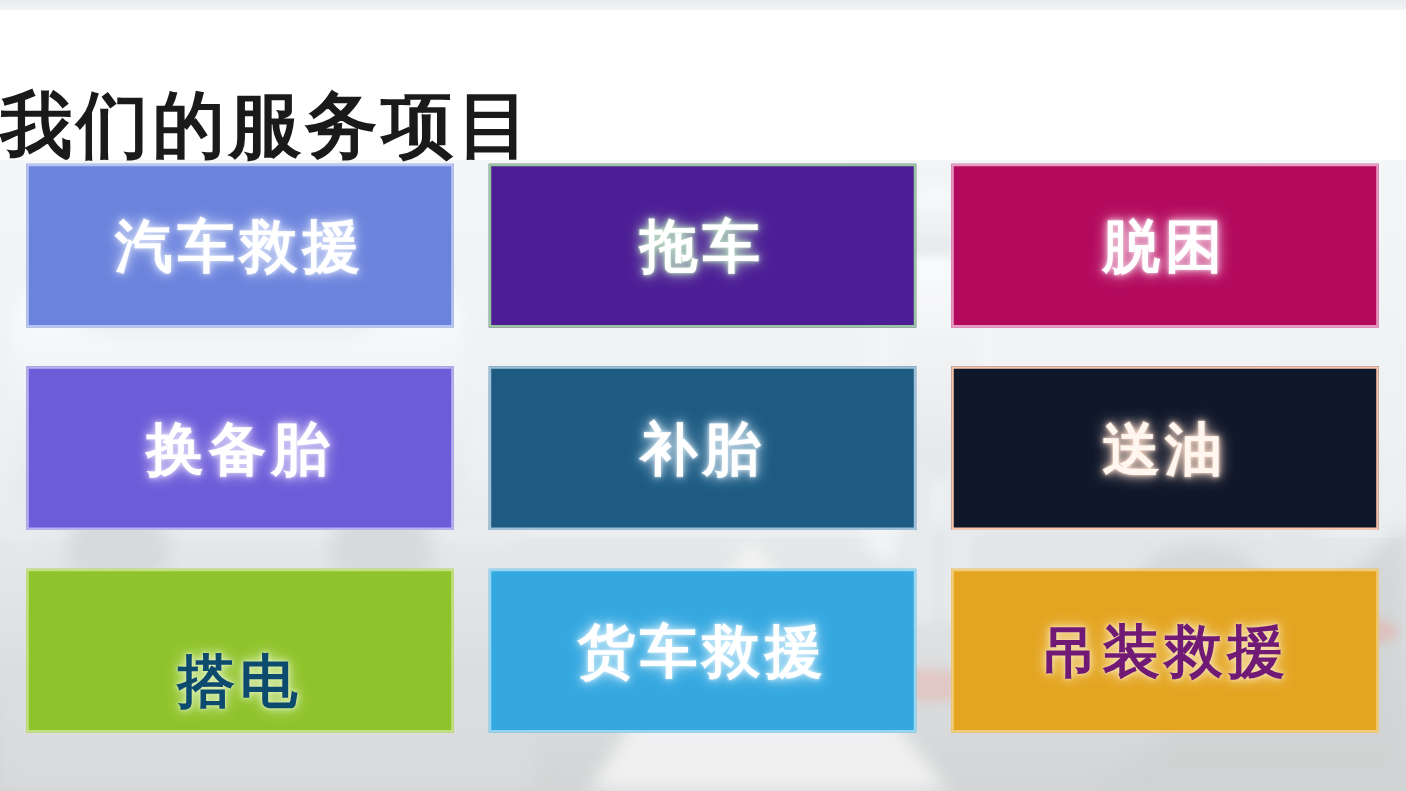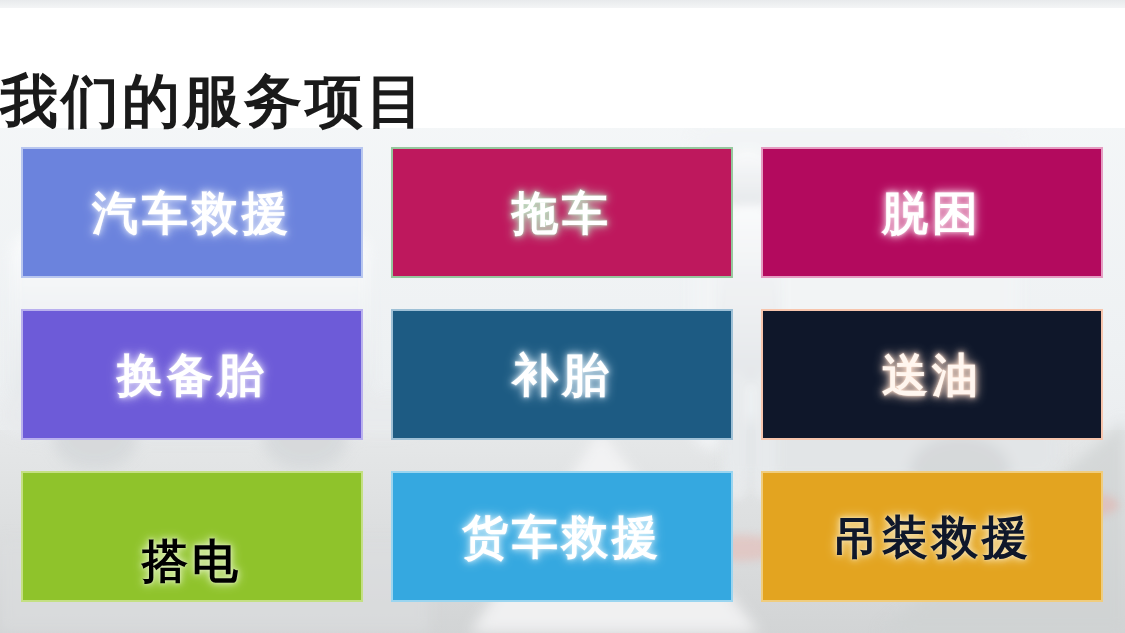--- a/index.html
+++ b/index.html
@@ -74,21 +74,21 @@
     font-weight: bold;
     color: #1a1a1a;
     letter-spacing: 3px;
     white-space: nowrap;
   }
 
   
   #tile-grid {
     position: absolute;
     left: 21px;
-    top: 147px;
+    top: 131px;
     width: 1083px;
     height: 455px;
     display: grid;
     grid-template-columns: repeat(3, 342px);
     grid-template-rows: repeat(3, 131px);
     column-gap: 28px;
     row-gap: 31px;
     z-index: 6;
   }
 
@@ -185,46 +185,46 @@
   <div id="top-strip"></div>
 
   <h1 id="page-title">我们的服务项目</h1>
 
   <div id="tile-grid">
 
     <div class="tile" style="background: rgb(107, 131, 221); border: 2px solid rgb(184, 198, 239);">
       <span class="tile-label" style="color: rgb(255, 255, 255); text-shadow: rgb(207, 217, 246) 0px 0px 6px, rgb(207, 217, 246) 0px 0px 12px, rgb(207, 217, 246) 0px 0px 2px;">汽车救援</span>
     </div>
 
-    <div class="tile" style="background: #be185d; border: 2px solid rgb(150, 199, 157); text-align: center;">
+    <div class="tile" style="background: #4c1d95; border: 2px solid rgb(150, 199, 157); text-align: center;">
       <span class="tile-label" style="color: rgb(255, 255, 255); text-shadow: rgb(189, 226, 195) 0px 0px 6px, rgb(189, 226, 195) 0px 0px 12px, rgb(189, 226, 195) 0px 0px 2px;">拖车</span>
     </div>
 
     <div class="tile" style="background: rgb(179, 10, 94); border: 2px solid rgb(229, 156, 194);">
       <span class="tile-label" style="color: rgb(255, 255, 255); text-shadow: rgb(242, 200, 221) 0px 0px 6px, rgb(242, 200, 221) 0px 0px 12px, rgb(242, 200, 221) 0px 0px 2px; text-align: right;">脱困</span>
     </div>
 
     <div class="tile" style="background: rgb(109, 91, 216); border: 2px solid rgb(185, 176, 238);">
       <span class="tile-label" style="color: rgb(255, 255, 255); text-shadow: rgb(213, 207, 246) 0px 0px 6px, rgb(213, 207, 246) 0px 0px 12px, rgb(213, 207, 246) 0px 0px 2px;">换备胎</span>
     </div>
 
     <div class="tile" style="background: rgb(29, 91, 131); border: 2px solid rgb(158, 192, 214);">
       <span class="tile-label" style="color: rgb(255, 255, 255); text-shadow: rgb(198, 220, 234) 0px 0px 6px, rgb(198, 220, 234) 0px 0px 12px, rgb(198, 220, 234) 0px 0px 2px;">补胎</span>
     </div>
 
     <div class="tile" style="background: #0f172a; border: 2px solid rgb(247, 197, 173);">
       <span class="tile-label" style="color: rgb(255, 246, 239); text-shadow: rgb(251, 220, 202) 0px 0px 6px, rgb(251, 220, 202) 0px 0px 12px, rgb(251, 220, 202) 0px 0px 2px;">送油</span>
     </div>
 
     <div class="tile" style="background: rgb(143, 195, 43); border: 2px solid rgb(196, 224, 131);">
-      <span class="tile-label" style="color: #000000; text-shadow: rgb(220, 239, 180) 0px 0px 6px, rgb(220, 239, 180) 0px 0px 12px, rgb(220, 239, 180) 0px 0px 2px; margin-top: 48px;">搭电</span>
+      <span class="tile-label" style="color: #0c4a6e; text-shadow: rgb(220, 239, 180) 0px 0px 6px, rgb(220, 239, 180) 0px 0px 12px, rgb(220, 239, 180) 0px 0px 2px; margin-top: 48px;">搭电</span>
     </div>
 
     <div class="tile" style="background: rgb(53, 168, 224); border: 2px solid rgb(154, 213, 240);">
       <span class="tile-label" style="color: rgb(255, 255, 255); text-shadow: rgb(197, 232, 248) 0px 0px 6px, rgb(197, 232, 248) 0px 0px 12px, rgb(197, 232, 248) 0px 0px 2px;">货车救援</span>
     </div>
 
     <div class="tile" style="background: rgb(227, 164, 32); border: 2px solid rgb(240, 205, 126);">
-      <span class="tile-label" style="color: #0f172a; text-shadow: rgb(247, 226, 174) 0px 0px 6px, rgb(247, 226, 174) 0px 0px 12px, rgb(247, 226, 174) 0px 0px 2px;">吊装救援</span>
+      <span class="tile-label" style="color: #701a75; text-shadow: rgb(247, 226, 174) 0px 0px 6px, rgb(247, 226, 174) 0px 0px 12px, rgb(247, 226, 174) 0px 0px 2px;">吊装救援</span>
     </div>
 
   </div>
 </div>
 
 </body></html>

